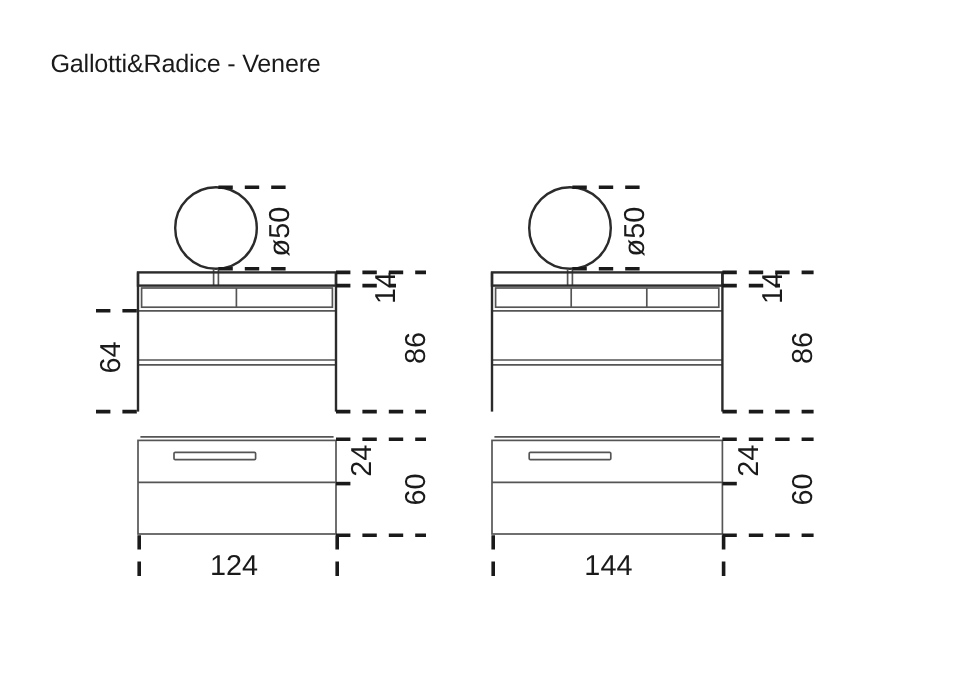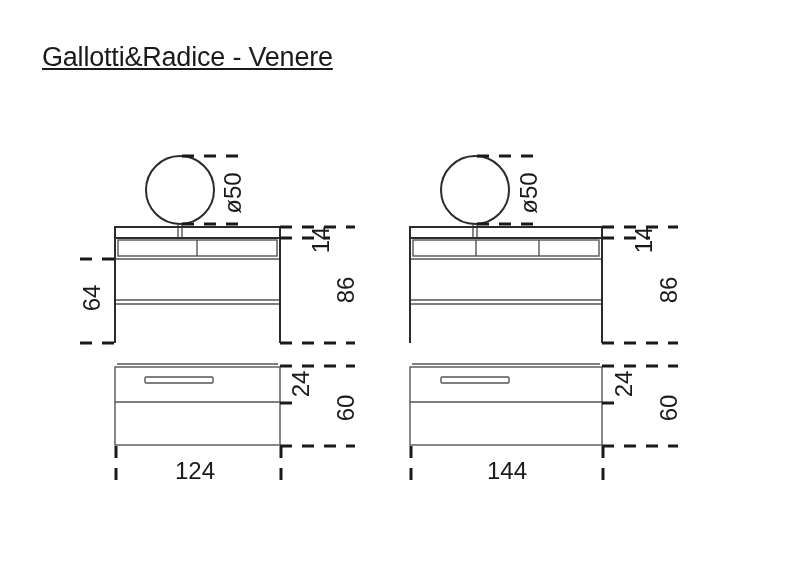--- a/index.html
+++ b/index.html
@@ -1,19 +1,19 @@
 <!DOCTYPE html>
 <html><head>
 <meta charset="utf-8">
 <style>
   html, body { margin: 0; padding: 0; background: #ffffff; }
   body { width: 800px; height: 575px; position: relative; overflow: hidden;
          font-family: "Liberation Sans", "DejaVu Sans", sans-serif; }
-  .title { position: absolute; left: 42px; top: 42px; font-size: 27px; color: #1a1a1a;
-           letter-spacing: -0.2px; font-family: "Liberation Sans", sans-serif; text-decoration: underline; }
+  .title { position: absolute; left: 42px; top: 42px; font-size: 21px; color: #1a1a1a;
+           letter-spacing: -0.2px; font-family: "Liberation Sans", sans-serif; }
   svg { position: absolute; left: 0; top: 0; }
   .ln { stroke: #2b2b2b; stroke-width: 2; fill: none; }
   .ln-thin { stroke: #555; stroke-width: 1.4; fill: none; }
   .dash { stroke: #1a1a1a; stroke-width: 3; fill: none; stroke-dasharray: 12 10; }
   .dim-text { font-family: "Liberation Sans", sans-serif; font-size: 24px; fill: #1a1a1a; }
 </style>
 </head>
 <body>
 
 <div class="title">Gallotti&amp;Radice - Venere</div>

